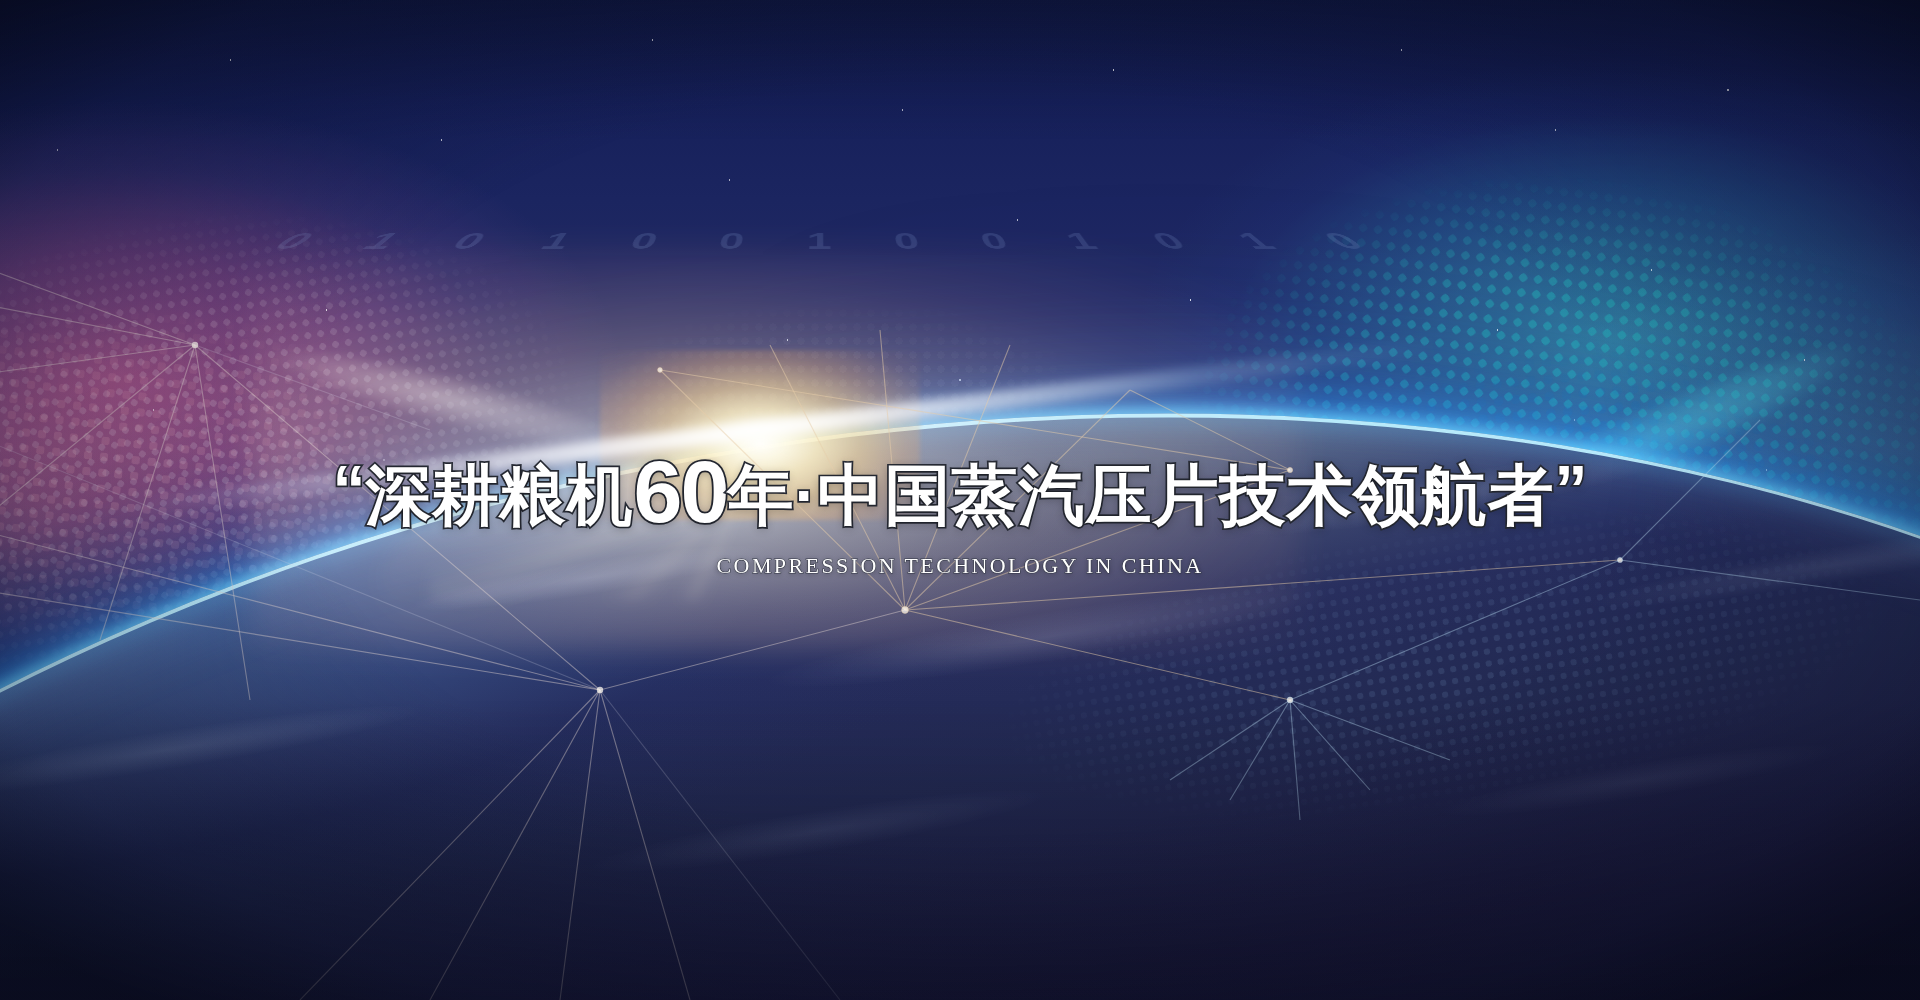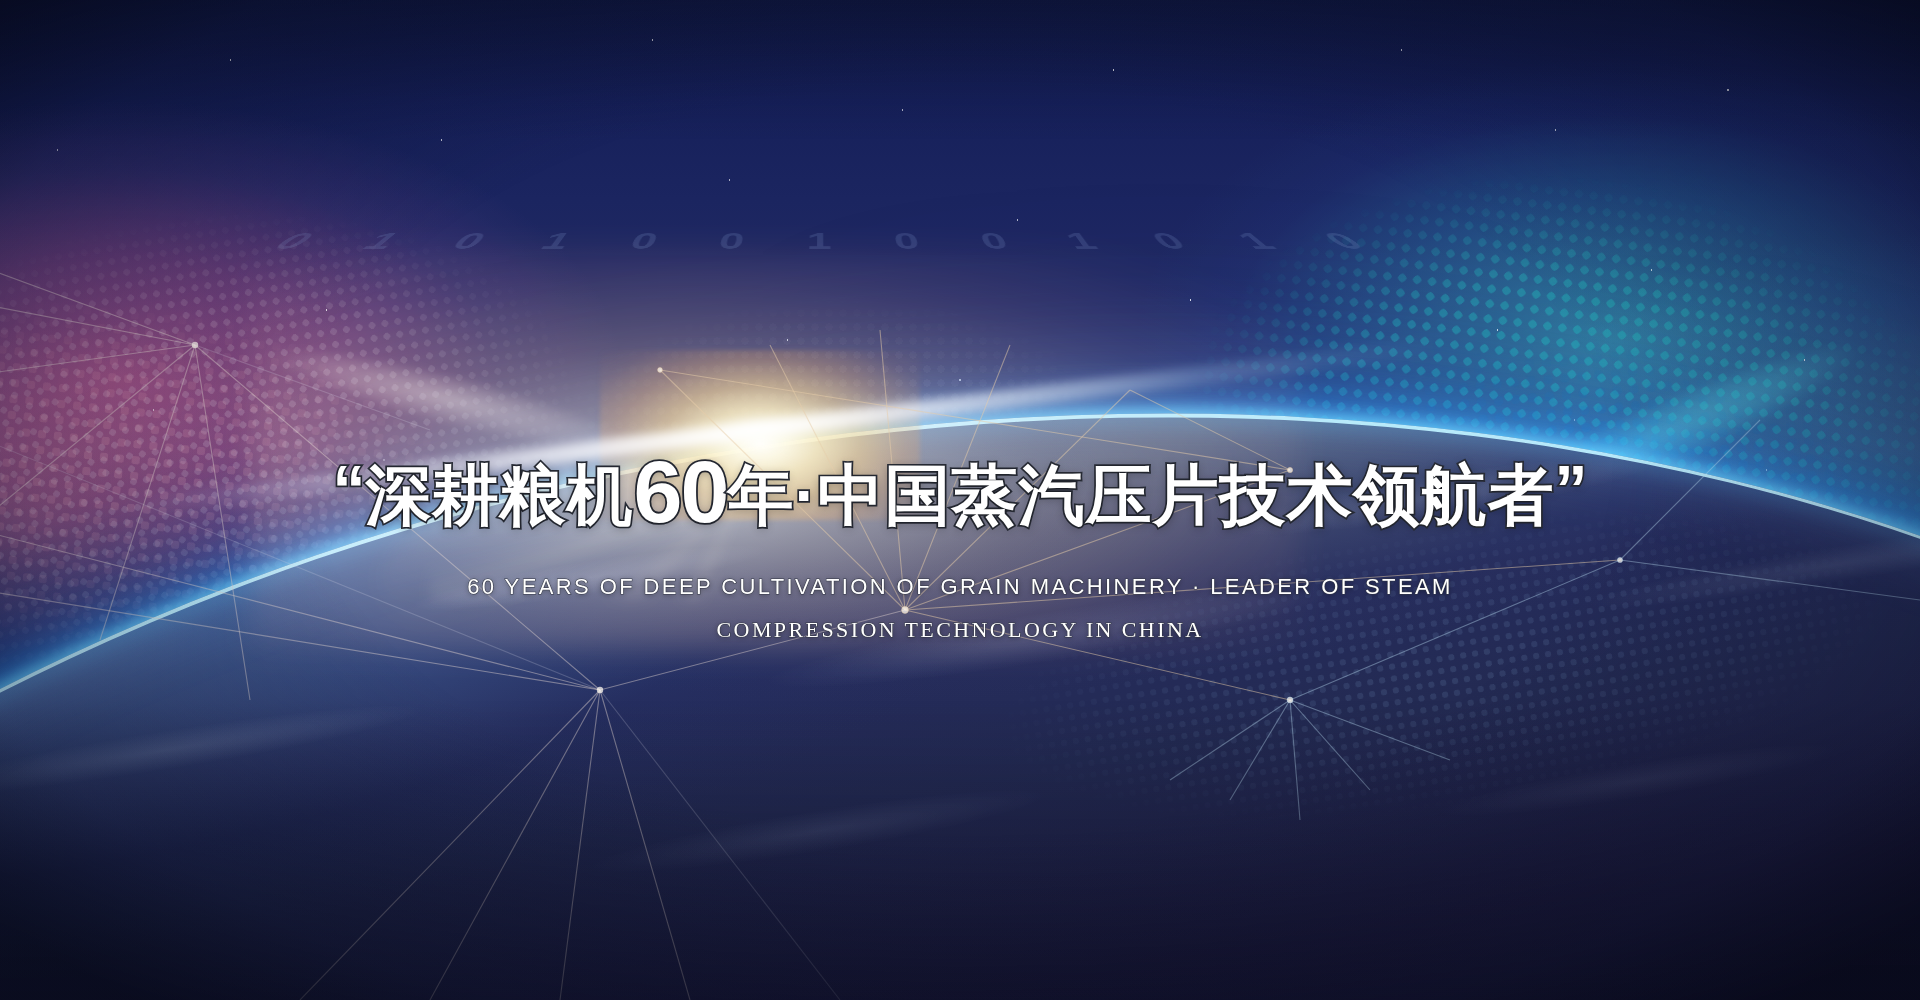--- a/index.html
+++ b/index.html
@@ -521,17 +521,16 @@
       <circle cx="1290" cy="700" r="3.0"></circle>
       <circle cx="1620" cy="560" r="2.6"></circle>
     </g>
   </svg>
 
   <div class="layer" id="vignette"></div>
 
   <div id="copy">
     <div id="headline"><span class="qm">“</span><span>深耕粮机</span><span class="sixty">60</span><span>年·中国蒸汽压片技术领航者</span><span class="qm">”</span></div>
 
-    <div id="sub1">60 YEARS OF DEEP CULTIVATION OF GRAIN MACHINERY · LEADER OF STEAM</div>
     <div id="sub2">COMPRESSION TECHNOLOGY IN CHINA</div>
   </div>
 
 </div>
 
 </body></html>

